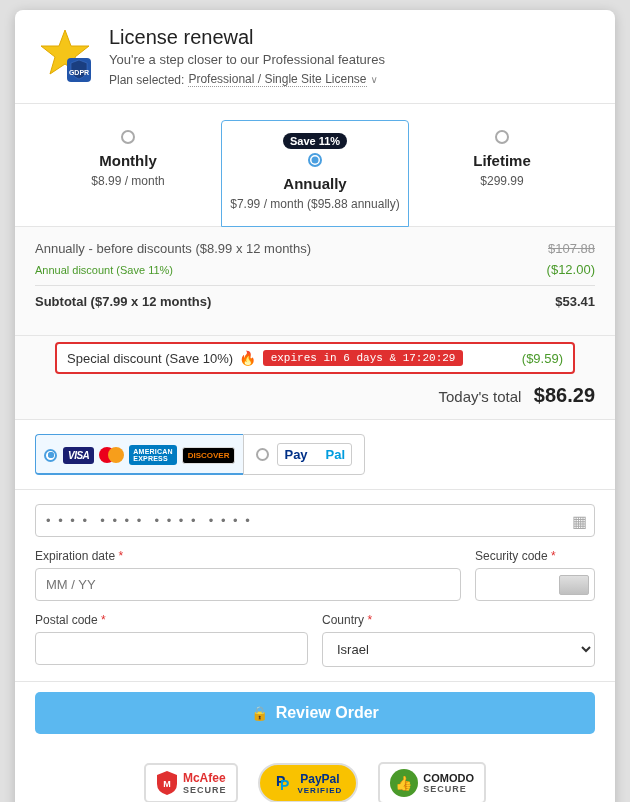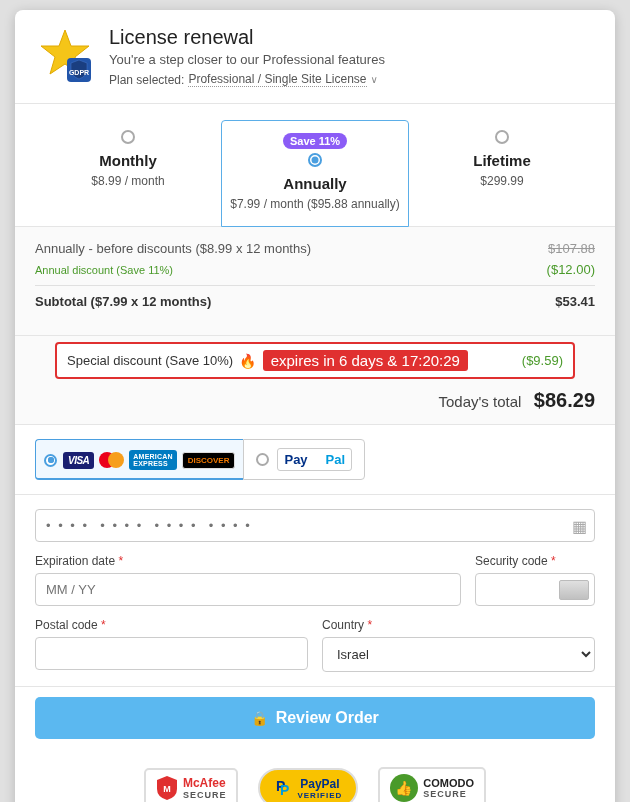--- a/index.html
+++ b/index.html
@@ -74,21 +74,21 @@
       position: relative;
     }
     .plan-tab.active {
       background: #fff;
       border: 1.5px solid #5baee8;
       border-radius: 4px 4px 0 0;
       margin-bottom: -1px;
     }
     .plan-tab .badge {
       display: inline-block;
-      background: #8b5cf6;
+      background: #0f172a;
       color: #fff;
       font-size: 11px;
       font-weight: 600;
       padding: 2px 7px;
       border-radius: 10px;
       margin-bottom: 4px;
     }
     .plan-tab .tab-name {
       font-size: 15px;
       font-weight: 700;
@@ -171,24 +171,25 @@
     .discount-label {
       font-size: 13px;
       color: #333;
     }
     .fire-badge {
       font-size: 14px;
     }
     .expires-badge {
       background: #e03030;
       color: #fff;
-      font-size: 15px;
+      font-size: 11px;
       padding: 2px 8px;
       border-radius: 3px;
       font-weight: 500;
+      font-family: Liberation Mono, monospace;
     }
     .discount-amount {
       color: #4a9a2a;
       font-size: 13px;
       font-weight: 500;
     }
 
     
     .total-section {
       padding: 10px 20px 12px;

